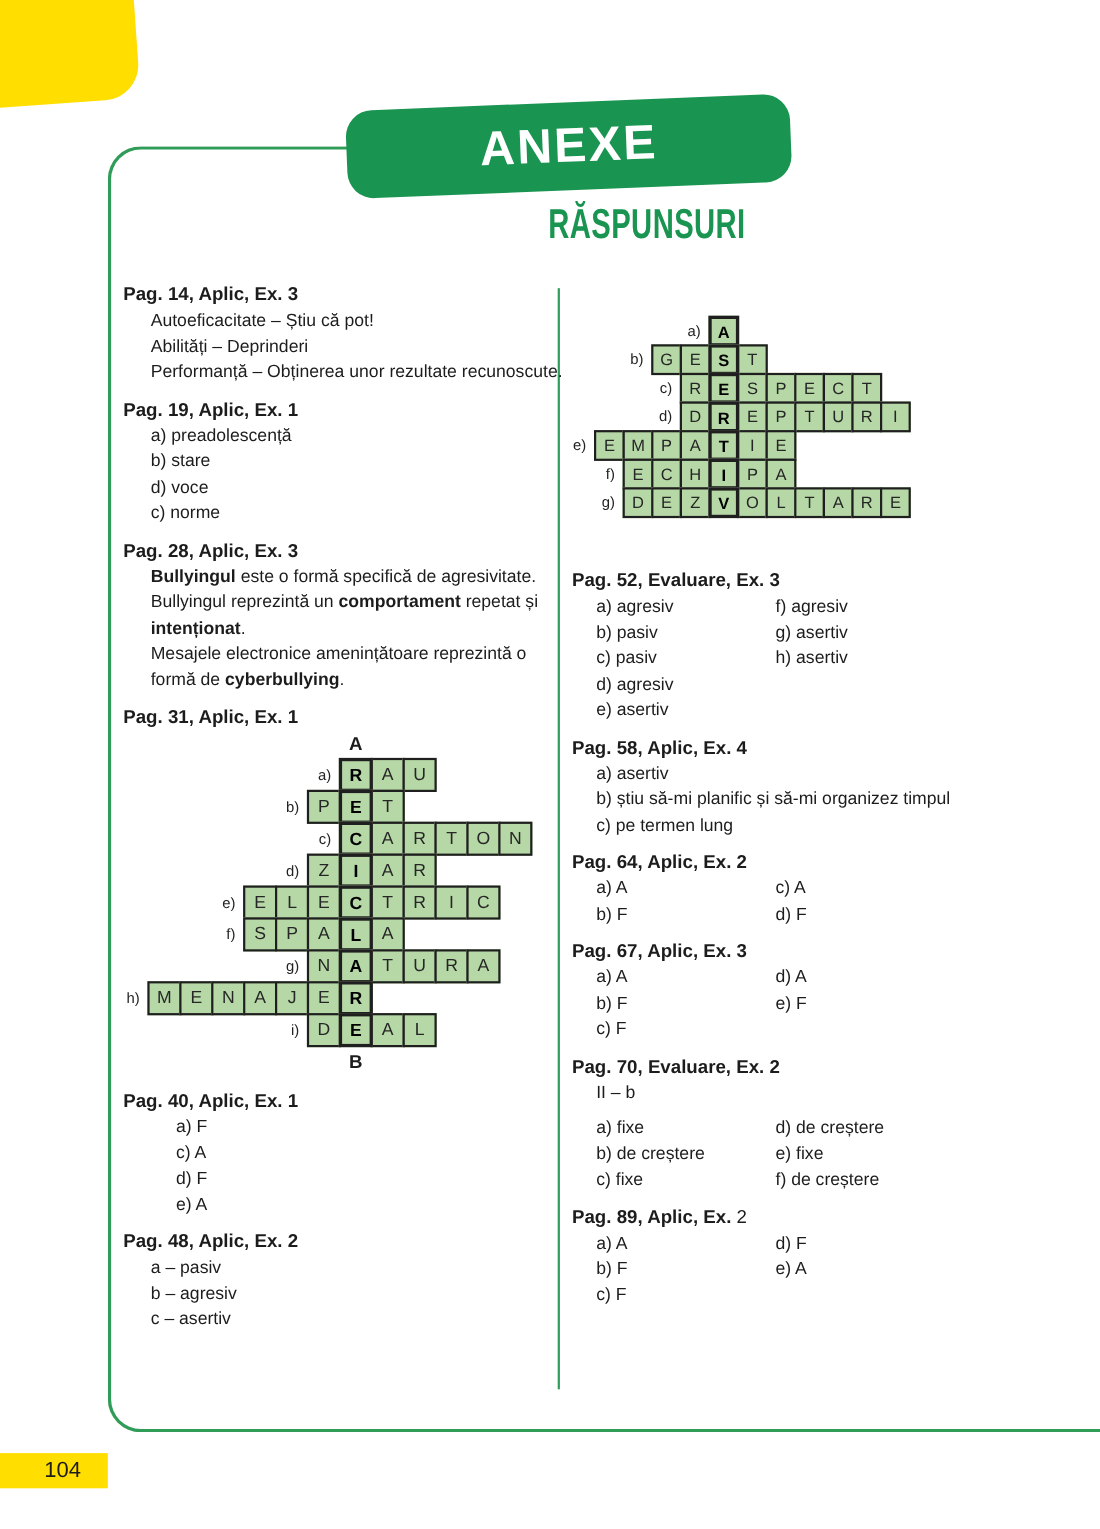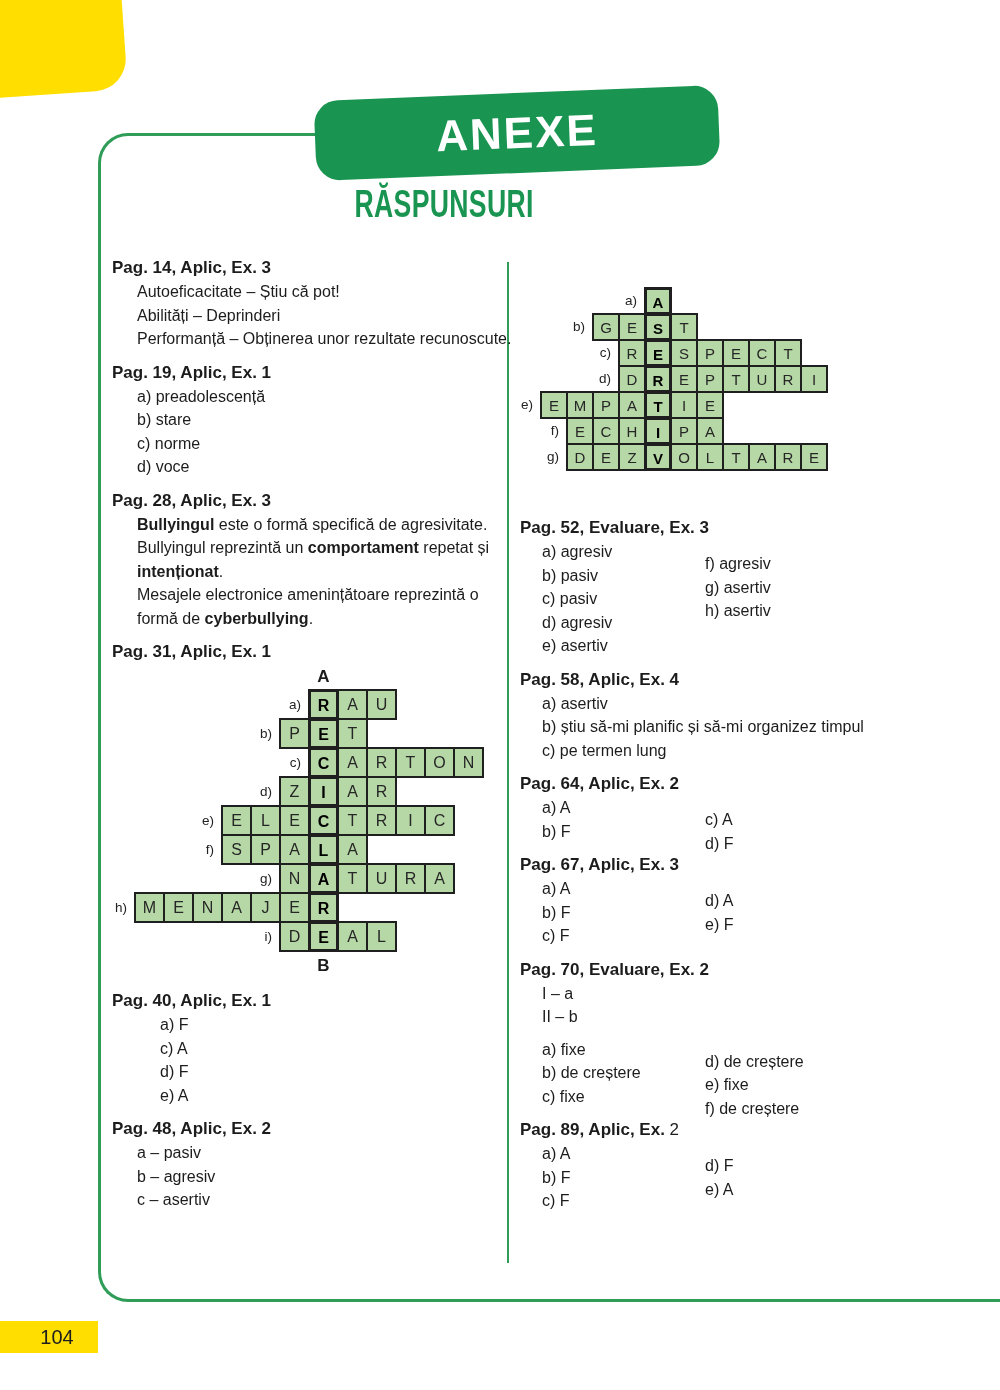--- a/index.html
+++ b/index.html
@@ -14,36 +14,36 @@
   .frame{position:absolute;left:98px;top:133px;width:918px;height:1163px;
         border:3px solid var(--frame-green,#2f9c58);border-right:none;
         border-radius:30px 0 0 30px;}
   .frame-cover{position:absolute;left:716px;top:126px;width:300px;height:14px;background:#fff;z-index:1;}
 
   
   .banner{position:absolute;left:315px;top:93px;width:404px;height:80px;
         background:var(--green,#1a9551);border-radius:24px;transform:rotate(-2.3deg);
         display:flex;align-items:center;justify-content:center;z-index:2;}
   .banner-text{color:#fff;font-size:44px;font-weight:700;letter-spacing:2px;}
-  .subtitle-wrap{position:absolute;left:316px;top:183px;width:400px;text-align:left;z-index:2;}
+  .subtitle-wrap{position:absolute;left:316px;top:183px;width:400px;text-align:right;z-index:2;}
   .subtitle{display:inline-block;font-size:38px;font-weight:800;color:var(--green,#1a9551);
         transform:scaleX(.70);letter-spacing:.5px;}
 
   
   .divider{position:absolute;left:507px;top:262px;width:2px;height:1001px;background:var(--frame-green,#2f9c58);}
   .col{position:absolute;top:255px;font-size:16px;line-height:23.5px;}
   .col-left{left:112px;width:396px;}
   .col-right{left:520px;width:412px;padding-top:9px;}
   .sec{margin-bottom:9px;}
   .sec-title{font-size:17px;font-weight:700;line-height:25px;white-space:nowrap;}
   .sec-title .sfx{font-weight:400;}
   .line{padding-left:25px;white-space:nowrap;position:relative;}
   .col-right .line{padding-left:22px;}
   .line.wide{padding-left:48px;}
-  .line .r2{position:absolute;left:185px;top:12px;}
+  .line .r2{position:absolute;left:185px;top:0;}
 
   
   .cw{position:relative;margin-top:2px;}
   .cw-toplabel,.cw-botlabel{position:absolute;font-weight:700;font-size:17px;text-align:center;}
   .cw-rowlabel{position:absolute;font-size:13.5px;text-align:right;width:30px;color:#222;}
   .cw-cell{position:absolute;background:var(--cell-bg,#b6d8a6);
         border:2px solid var(--cell-border,#1f1f1f);box-sizing:border-box;
         text-align:center;font-weight:500;color:#262626;}
   .cw-cell.key{border-width:3px;font-weight:700;color:#000;z-index:2;}
 
@@ -72,22 +72,22 @@
       <div class="sec">
         <div class="sec-title"><span>Pag. 14, Aplic, Ex. 3</span></div>
         <div class="line">Autoeficacitate – Știu că pot!</div>
         <div class="line">Abilități – Deprinderi</div>
         <div class="line">Performanță – Obținerea unor rezultate recunoscute.</div>
       </div>
       <div class="sec">
         <div class="sec-title"><span>Pag. 19, Aplic, Ex. 1</span></div>
         <div class="line">a) preadolescență</div>
         <div class="line">b) stare</div>
+        <div class="line">d) voce</div>
         <div class="line">c) norme</div>
-        <div class="line">d) voce</div>
       </div>
       <div class="sec">
         <div class="sec-title"><span>Pag. 28, Aplic, Ex. 3</span></div>
         <div class="line"><span style="font-weight: 700;">Bullyingul</span><span> este o formă specifică de agresivitate.</span></div>
         <div class="line"><span>Bullyingul reprezintă un </span><span style="font-weight: 700;">comportament</span><span> repetat și</span></div>
         <div class="line"><span style="font-weight: 700;">intenționat</span><span>.</span></div>
         <div class="line"><span>Mesajele electronice amenințătoare reprezintă o</span></div>
         <div class="line"><span>formă de </span><span style="font-weight: 700;">cyberbullying</span><span>.</span></div>
       </div>
       <div class="sec">
@@ -241,21 +241,20 @@
         <div class="line"><span>b) F</span><span class="r2">d) F</span></div>
       </div>
       <div class="sec">
         <div class="sec-title"><span>Pag. 67, Aplic, Ex. 3</span></div>
         <div class="line"><span>a) A</span><span class="r2">d) A</span></div>
         <div class="line"><span>b) F</span><span class="r2">e) F</span></div>
         <div class="line"><span>c) F</span></div>
       </div>
       <div class="sec">
         <div class="sec-title"><span>Pag. 70, Evaluare, Ex. 2</span></div>
-        <div class="line">I – a</div>
         <div class="line">II – b</div>
       </div>
       <div class="sec">
         <div class="line"><span>a) fixe</span><span class="r2">d) de creștere</span></div>
         <div class="line"><span>b) de creștere</span><span class="r2">e) fixe</span></div>
         <div class="line"><span>c) fixe</span><span class="r2">f) de creștere</span></div>
       </div>
       <div class="sec">
         <div class="sec-title"><span>Pag. 89, Aplic, Ex. </span><span class="sfx">2</span></div>
         <div class="line"><span>a) A</span><span class="r2">d) F</span></div>

